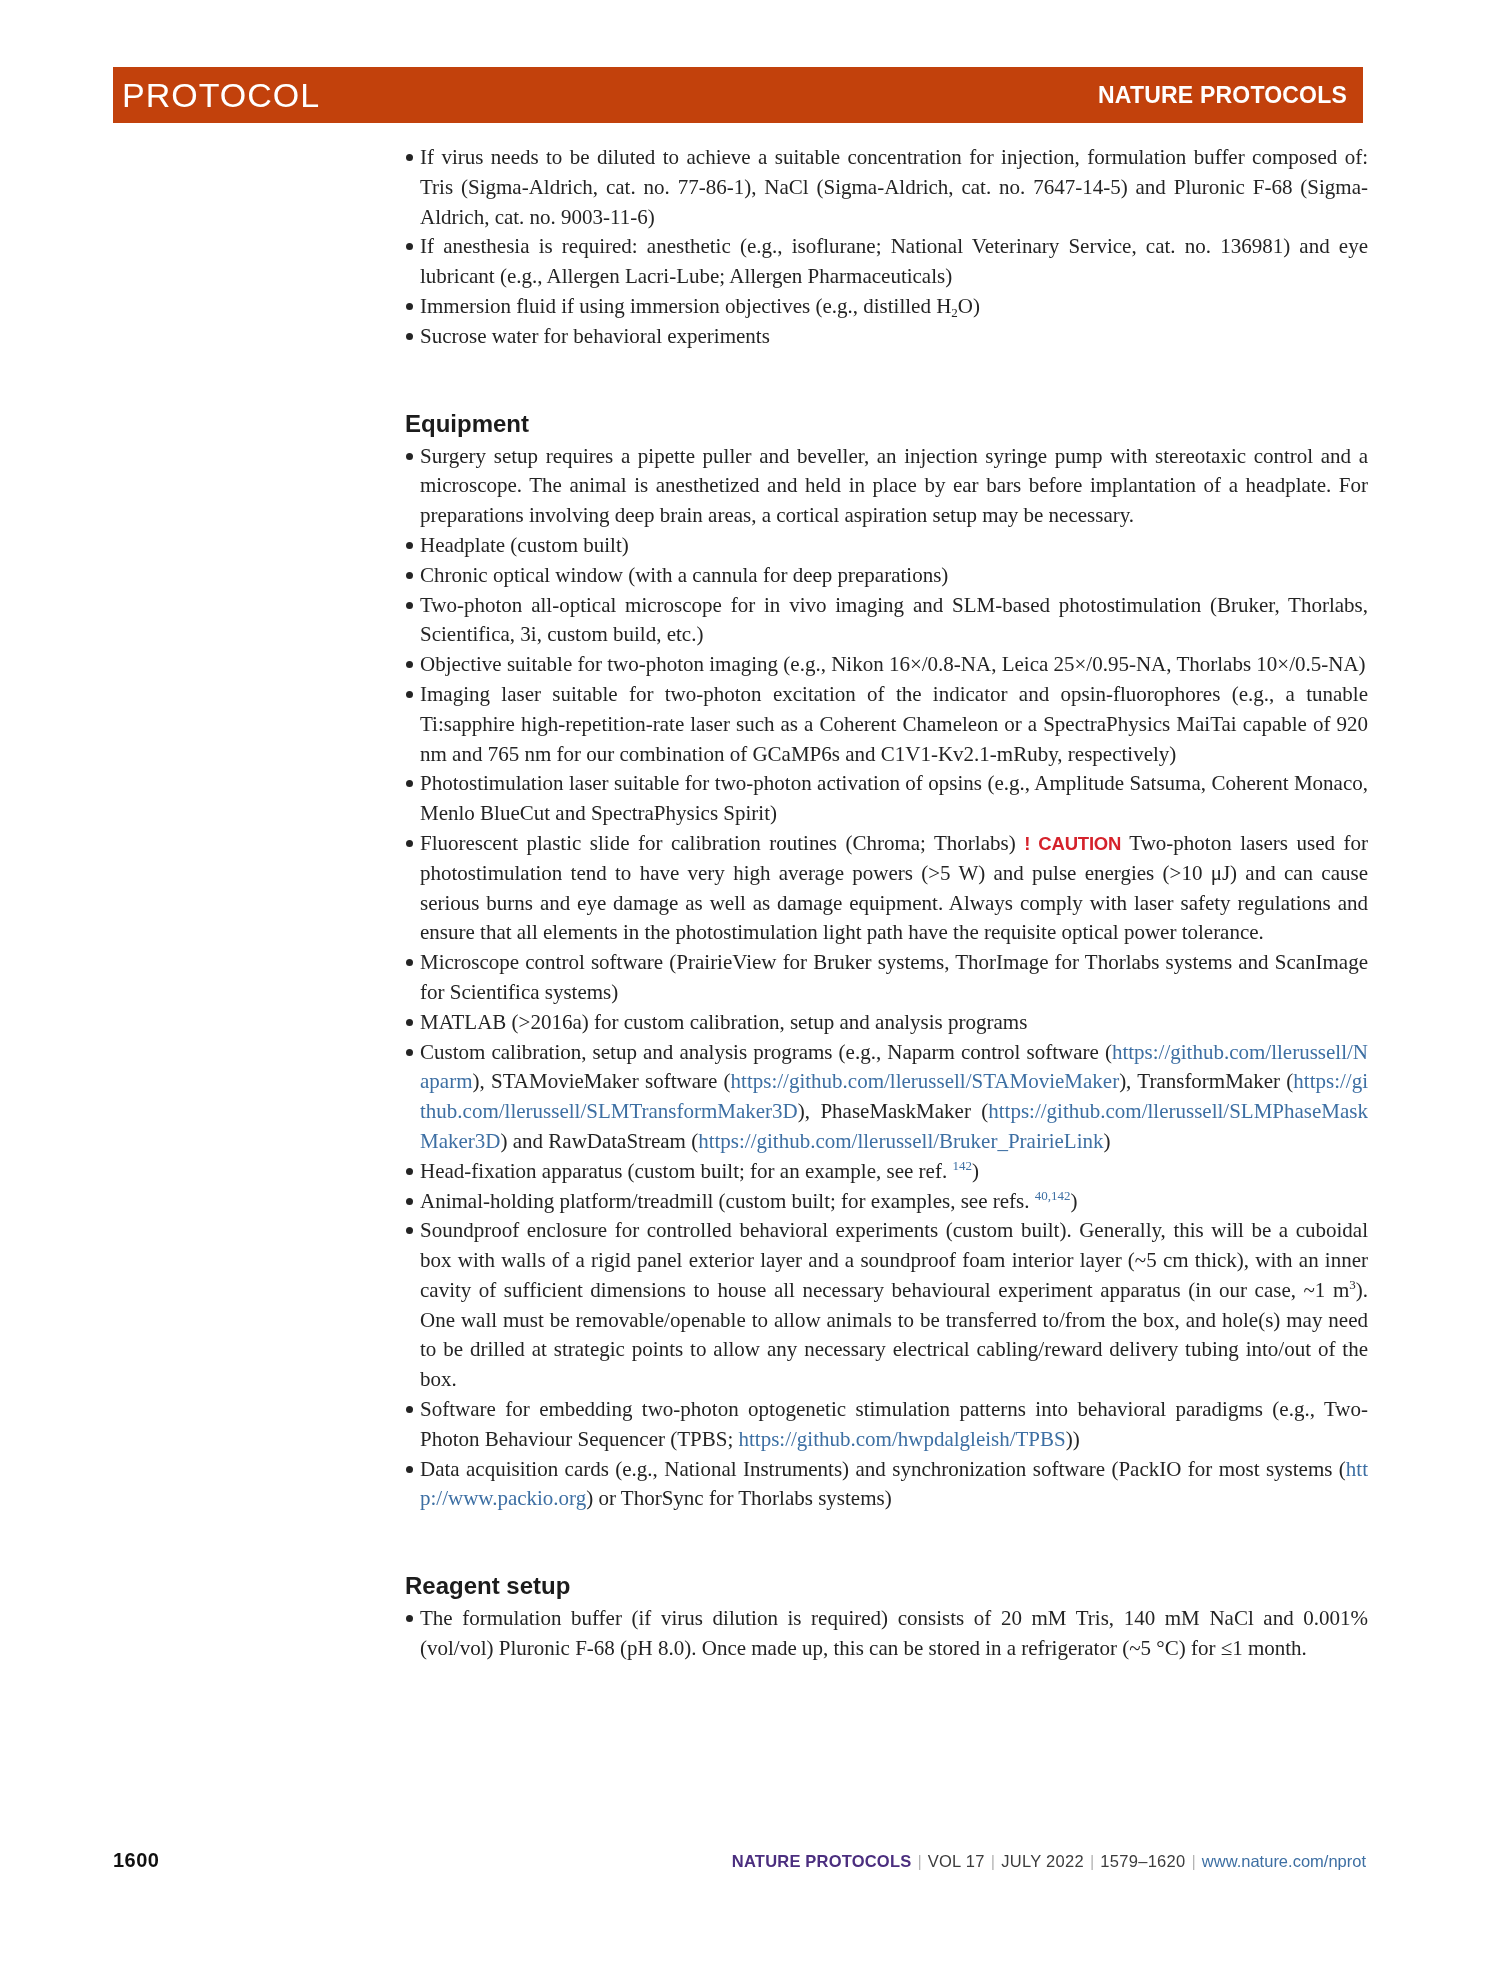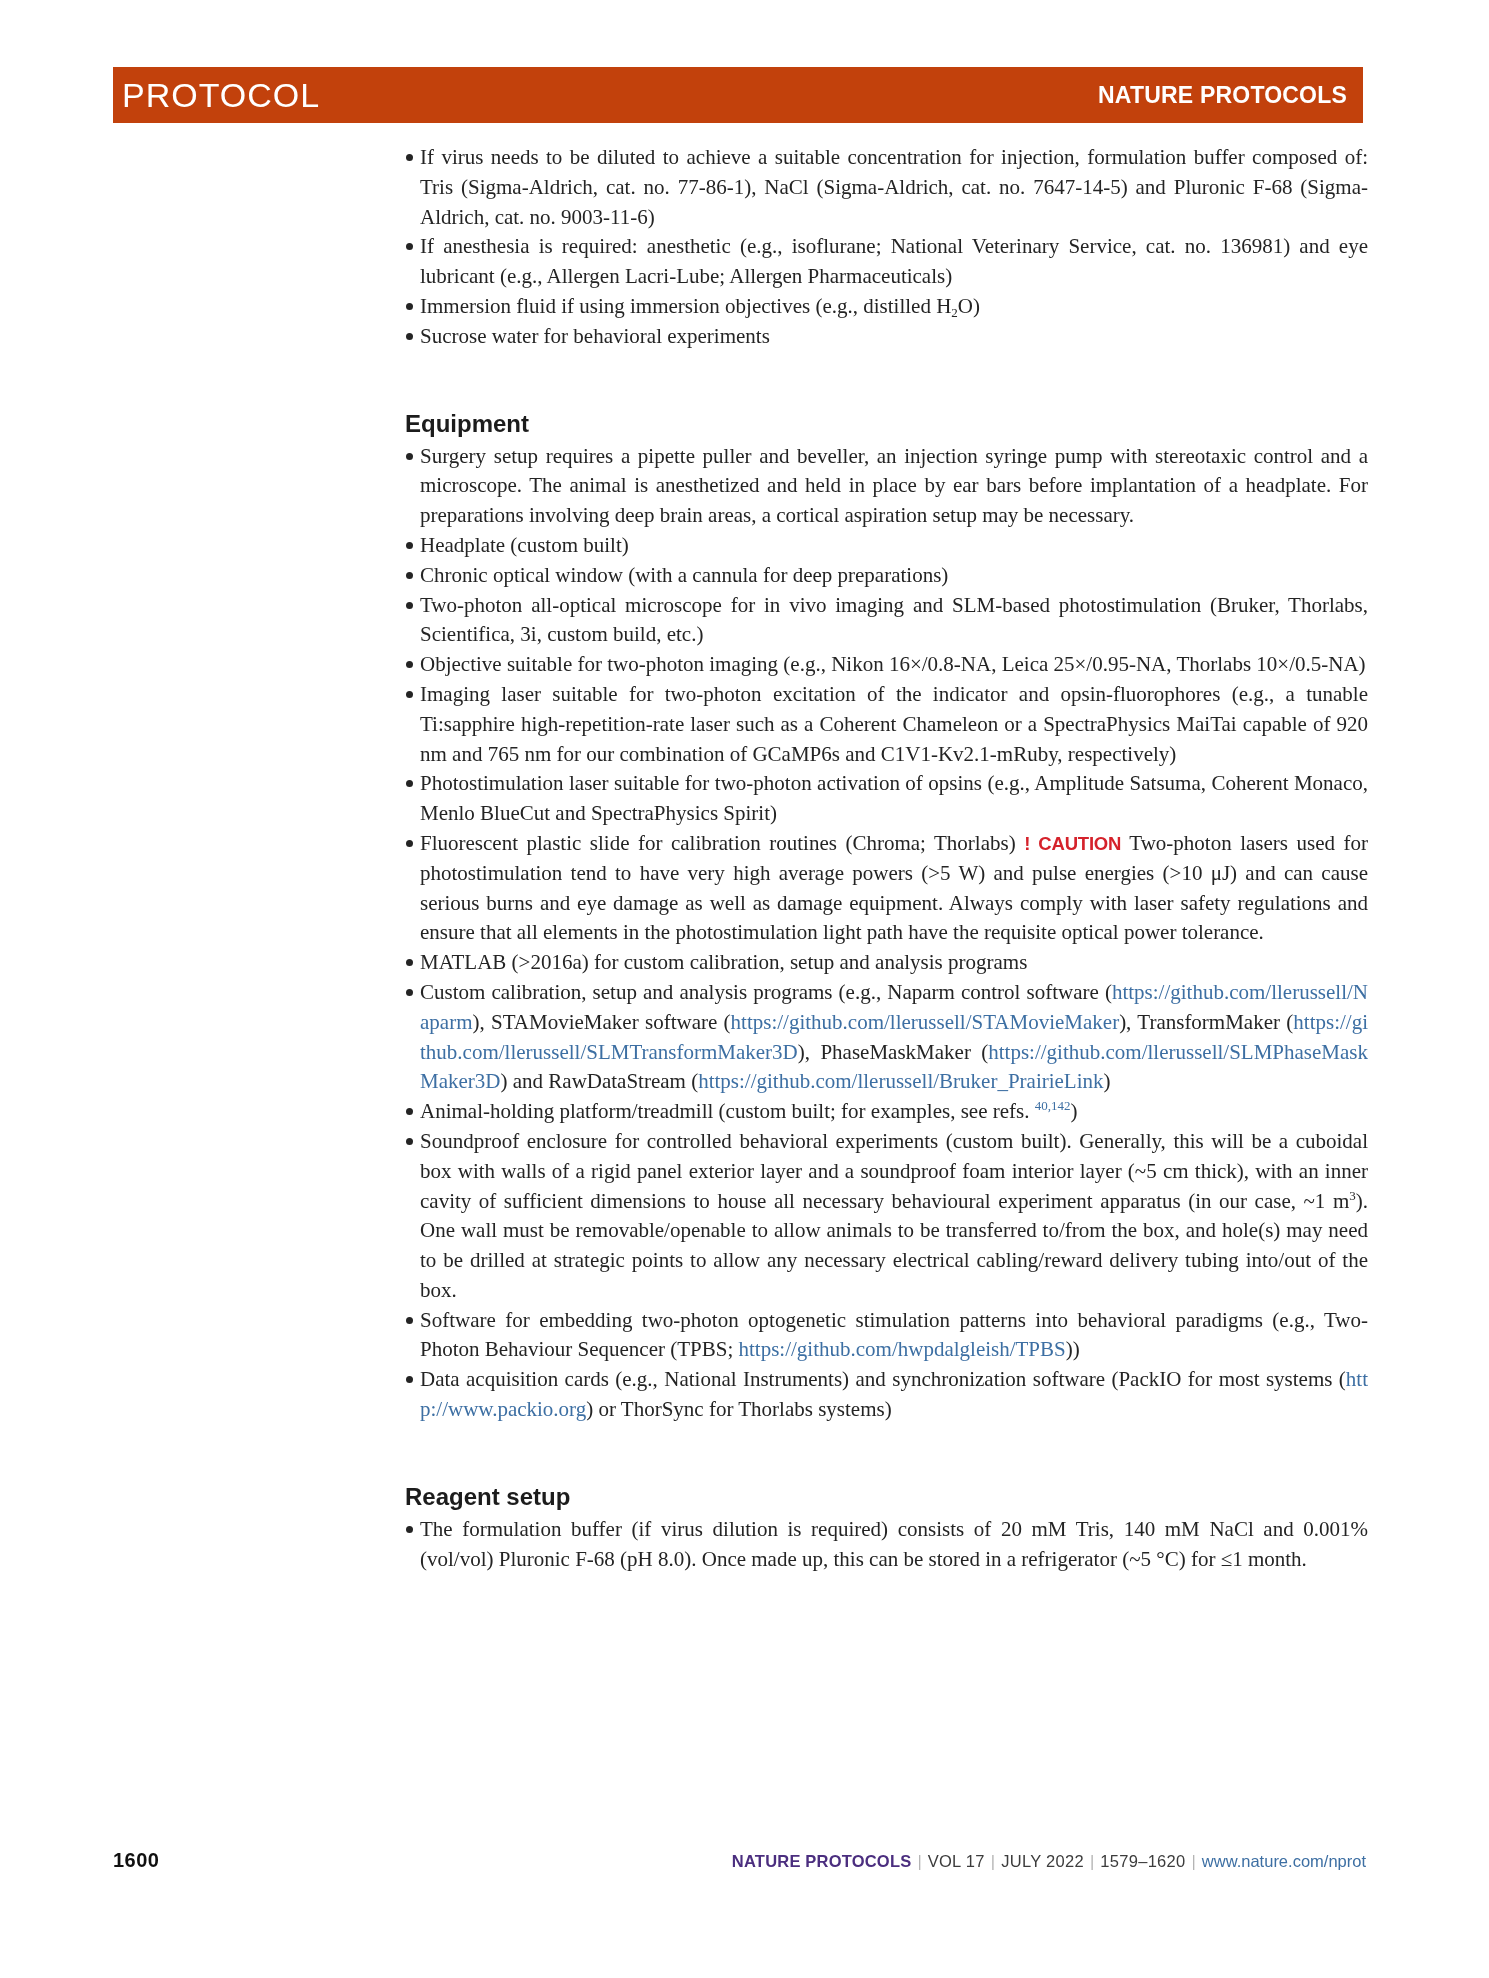--- a/index.html
+++ b/index.html
@@ -93,22 +93,24 @@
     <h2 class="sec-heading">Equipment</h2>
     <ul class="blist">
         <li><span>Surgery setup requires a pipette puller and beveller, an injection syringe pump with stereotaxic control and a microscope. The animal is anesthetized and held in place by ear bars before implantation of a headplate. For preparations involving deep brain areas, a cortical aspiration setup may be necessary.</span></li>
         <li><span>Headplate (custom built)</span></li>
         <li><span>Chronic optical window (with a cannula for deep preparations)</span></li>
         <li><span>Two-photon all-optical microscope for in vivo imaging and SLM-based photostimulation (Bruker, Thorlabs, Scientifica, 3i, custom build, etc.)</span></li>
         <li><span>Objective suitable for two-photon imaging (e.g., Nikon 16×/0.8-NA, Leica 25×/0.95-NA, Thorlabs 10×/0.5-NA)</span></li>
         <li><span>Imaging laser suitable for two-photon excitation of the indicator and opsin-fluorophores (e.g., a tunable Ti:sapphire high-repetition-rate laser such as a Coherent Chameleon or a SpectraPhysics MaiTai capable of 920 nm and 765 nm for our combination of GCaMP6s and C1V1-Kv2.1-mRuby, respectively)</span></li>
         <li><span>Photostimulation laser suitable for two-photon activation of opsins (e.g., Amplitude Satsuma, Coherent Monaco, Menlo BlueCut and SpectraPhysics Spirit)</span></li>
         <li><span>Fluorescent plastic slide for calibration routines (Chroma; Thorlabs) </span><span class="caution">! CAUTION</span><span> Two-photon lasers used for photostimulation tend to have very high average powers (&gt;5 W) and pulse energies (&gt;10 μJ) and can cause serious burns and eye damage as well as damage equipment. Always comply with laser safety regulations and ensure that all elements in the photostimulation light path have the requisite optical power tolerance.</span></li>
+        <li><span>Microscope control software (PrairieView for Bruker systems, ThorImage for Thorlabs systems and ScanImage for Scientifica systems)</span></li>
         <li><span>MATLAB (&gt;2016a) for custom calibration, setup and analysis programs</span></li>
         <li><span>Custom calibration, setup and analysis programs (e.g., Naparm control software (</span><a class="lnk">https://github.com/llerussell/Naparm</a><span>), STAMovieMaker software (</span><a class="lnk">https://github.com/llerussell/STAMovieMaker</a><span>), TransformMaker (</span><a class="lnk">https://github.com/llerussell/SLMTransformMaker3D</a><span>), PhaseMaskMaker (</span><a class="lnk">https://github.com/llerussell/SLMPhaseMaskMaker3D</a><span>) and RawDataStream (</span><a class="lnk">https://github.com/llerussell/Bruker_PrairieLink</a><span>)</span></li>
+        <li><span>Head-fixation apparatus (custom built; for an example, see ref. </span><sup class="supref">142</sup><span>)</span></li>
         <li><span>Animal-holding platform/treadmill (custom built; for examples, see refs. </span><sup class="supref">40,142</sup><span>)</span></li>
         <li><span>Soundproof enclosure for controlled behavioral experiments (custom built). Generally, this will be a cuboidal box with walls of a rigid panel exterior layer and a soundproof foam interior layer (~5 cm thick), with an inner cavity of sufficient dimensions to house all necessary behavioural experiment apparatus (in our case, ~1 m</span><sup class="sp">3</sup><span>). One wall must be removable/openable to allow animals to be transferred to/from the box, and hole(s) may need to be drilled at strategic points to allow any necessary electrical cabling/reward delivery tubing into/out of the box.</span></li>
         <li><span>Software for embedding two-photon optogenetic stimulation patterns into behavioral paradigms (e.g., Two-Photon Behaviour Sequencer (TPBS; </span><a class="lnk">https://github.com/hwpdalgleish/TPBS</a><span>))</span></li>
         <li><span>Data acquisition cards (e.g., National Instruments) and synchronization software (PackIO for most systems (</span><a class="lnk">http://www.packio.org</a><span>) or ThorSync for Thorlabs systems)</span></li>
       </ul>
 
     <h2 class="sec-heading">Reagent setup</h2>
     <ul class="blist">
         <li><span>The formulation buffer (if virus dilution is required) consists of 20 mM Tris, 140 mM NaCl and 0.001% (vol/vol) Pluronic F-68 (pH 8.0). Once made up, this can be stored in a refrigerator (~5 °C) for ≤1 month.</span></li>
       </ul>

